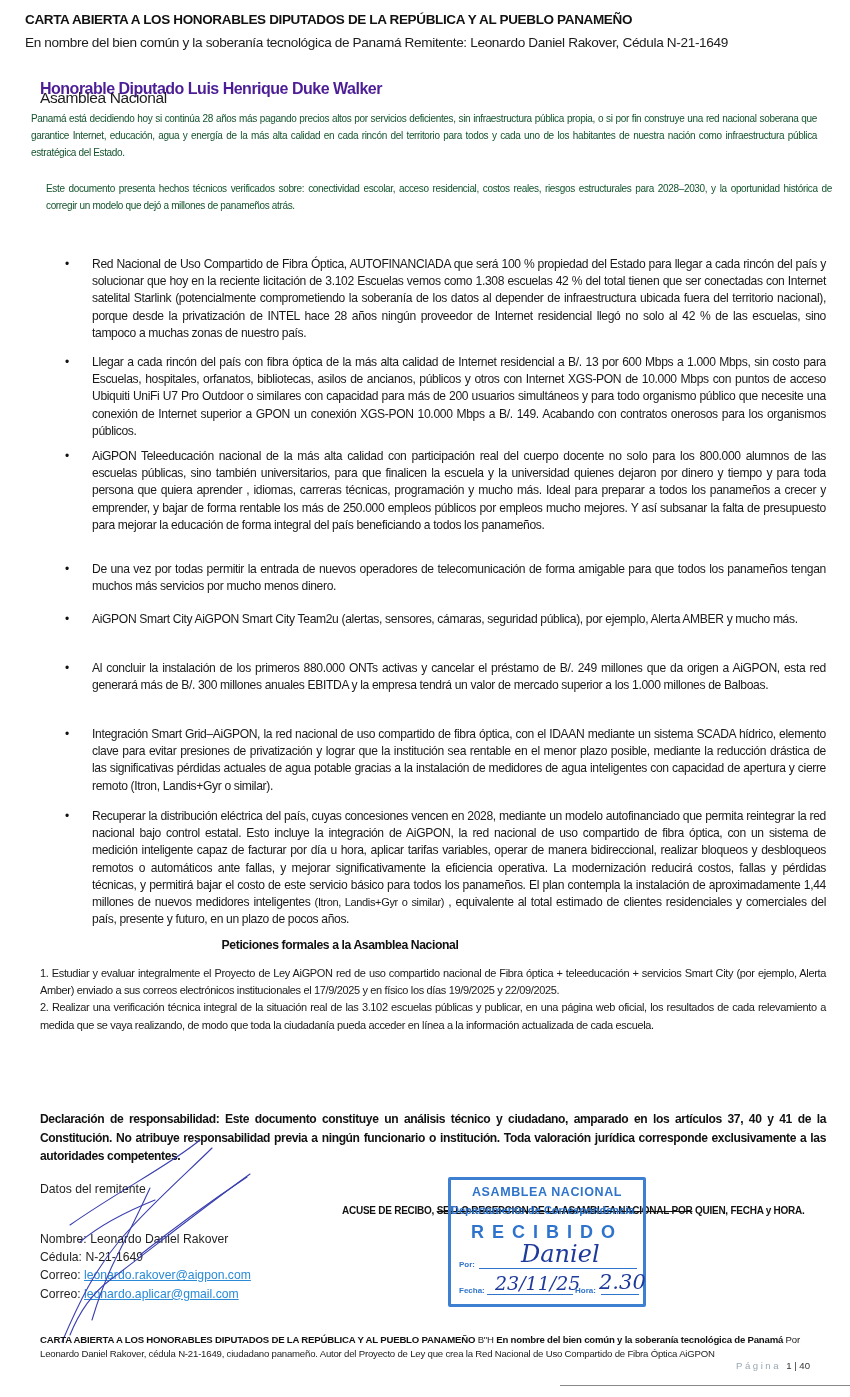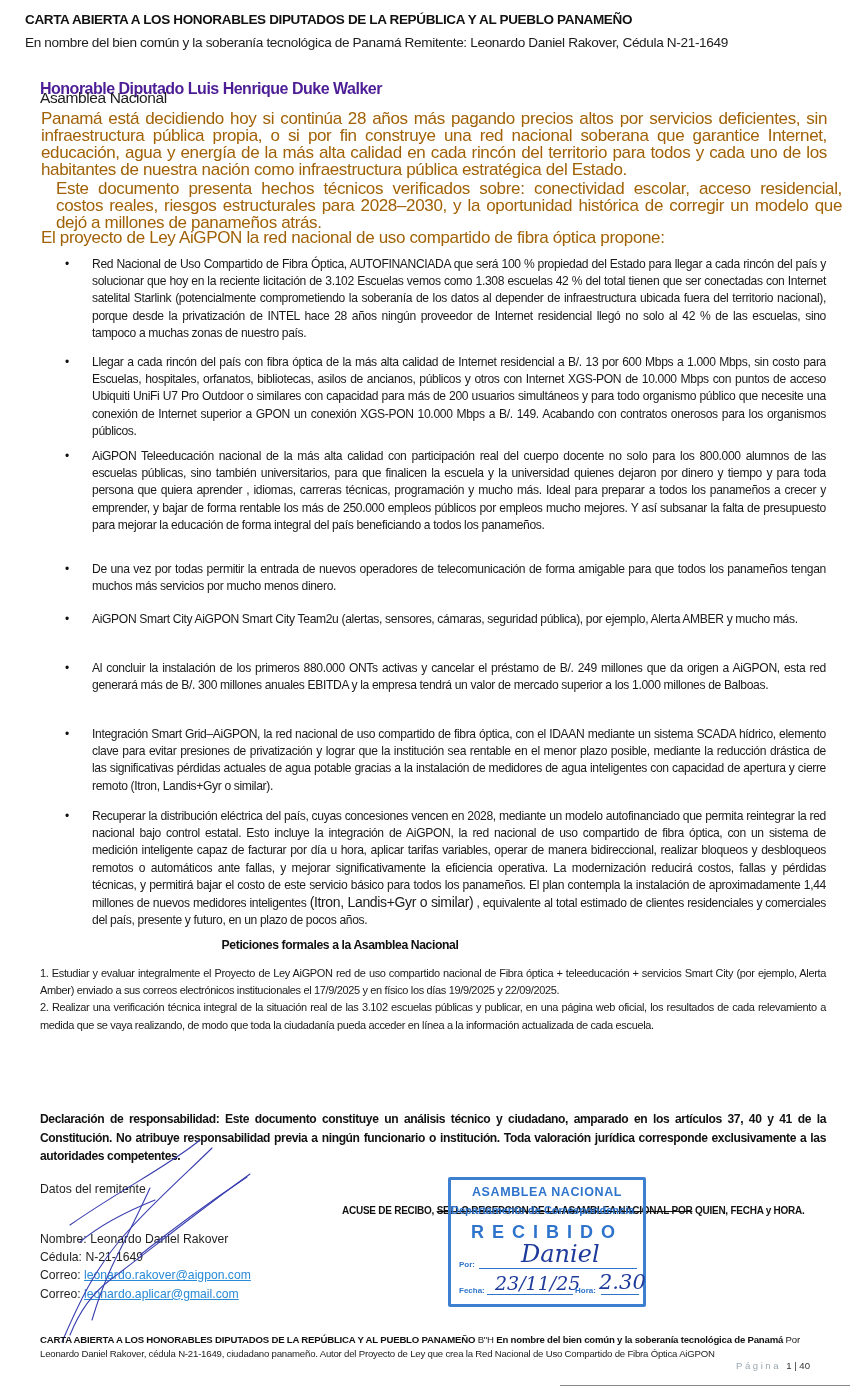--- a/index.html
+++ b/index.html
@@ -21,38 +21,38 @@
   }
   .addressee {
     position: absolute; left: 40px; top: 80px;
     font-size: 16px; font-weight: bold; letter-spacing: -0.5px; color: #4c1d95;
   }
   .org {
     position: absolute; left: 40px; top: 89px;
     font-size: 15.5px; letter-spacing: -0.4px; color: #1c1c1c;
   }
   .body-text {
-    position: absolute; left: 41px; width: 786px;
-    font-size: 17px; line-height: 17px; letter-spacing: -0.35px;
-    text-align: justify; color: #a16207;
+    position: absolute; left: 31px; width: 786px;
+    font-size: 10px; line-height: 17px; letter-spacing: -0.35px;
+    text-align: justify; color: #14532d;
   }
   .bullets { position: absolute; left: 0; top: 252px; width: 850px; }
   .bullet {
     position: absolute; left: 60px; width: 770px;
   }
   .bullet .dot {
     position: absolute; left: 5px; top: 0px;
     font-size: 12px; line-height: 17px; color: #111;
   }
   .bullet .txt {
     position: absolute; left: 32px; width: 734px;
     font-size: 12.1px; line-height: 17.2px; letter-spacing: -0.35px;
     text-align: justify; color: #1a1a1a;
   }
-  .bullet .txt .small { font-size: 14px; margin-top: 10px; }
+  .bullet .txt .small { font-size: 11px; margin-top: 10px; }
 
   .pet-title {
     position: absolute; left: 0; width: 680px; top: 938px; text-align: center;
     font-size: 12.2px; font-weight: bold; letter-spacing: -0.4px; color: #111;
   }
   .pet-list {
     position: absolute; left: 40px; top: 965px; width: 786px;
     font-size: 11px; line-height: 17.2px; letter-spacing: -0.35px;
     text-align: justify; color: #1a1a1a;
   }
@@ -107,21 +107,20 @@
 <div class="page">
 
   <div class="hdr-title">CARTA ABIERTA A LOS HONORABLES DIPUTADOS DE LA REPÚBLICA Y AL PUEBLO PANAMEÑO</div>
   <div class="hdr-sub">En nombre del bien común y la soberanía tecnológica de Panamá Remitente: Leonardo Daniel Rakover, Cédula N-21-1649</div>
 
   <div class="addressee">Honorable Diputado Luis Henrique Duke Walker</div>
   <div class="org">Asamblea Nacional</div>
 
   <p class="body-text" style="top:110px;">Panamá está decidiendo hoy si continúa 28 años más pagando precios altos por servicios deficientes, sin infraestructura pública propia, o si por fin construye una red nacional soberana que garantice Internet, educación, agua y energía de la más alta calidad en cada rincón del territorio para todos y cada uno de los habitantes de nuestra nación como infraestructura pública estratégica del Estado.</p>
   <p class="body-text" style="top:180px;margin-left:15px;">Este documento presenta hechos técnicos verificados sobre: conectividad escolar, acceso residencial, costos reales, riesgos estructurales para 2028–2030, y la oportunidad histórica de corregir un modelo que dejó a millones de panameños atrás.</p>
-  <p class="body-text" style="top:229px;">El proyecto de Ley AiGPON la red nacional de uso compartido de fibra óptica propone:</p>
 
   <div class="bullets">
     <div class="bullet" style="top:4px;">
       <span class="dot">•</span>
       <p class="txt">Red Nacional de Uso Compartido de Fibra Óptica, AUTOFINANCIADA que será 100 % propiedad del Estado para llegar a cada rincón del país y solucionar que  hoy en la reciente licitación de 3.102 Escuelas vemos como 1.308 escuelas 42 % del total tienen que ser conectadas con Internet satelital Starlink (potencialmente comprometiendo la soberanía de los datos al depender de infraestructura ubicada fuera del territorio nacional), porque desde la privatización de INTEL hace 28 años ningún proveedor de Internet residencial llegó no solo al 42 % de las escuelas, sino tampoco a muchas zonas de nuestro país.</p>
     </div>
     <div class="bullet" style="top:102px;">
       <span class="dot">•</span>
       <p class="txt">Llegar a cada rincón del país con fibra óptica de la más alta calidad de Internet residencial a B/. 13 por  600 Mbps a 1.000 Mbps, sin costo para Escuelas, hospitales, orfanatos, bibliotecas, asilos de ancianos, públicos y otros con Internet XGS-PON de 10.000 Mbps con puntos de acceso Ubiquiti UniFi U7 Pro Outdoor o similares con capacidad para más de 200 usuarios simultáneos y para todo organismo público que necesite una conexión de Internet superior a GPON un conexión  XGS-PON 10.000 Mbps a B/. 149. Acabando con contratos onerosos para los organismos públicos.</p>
     </div>

